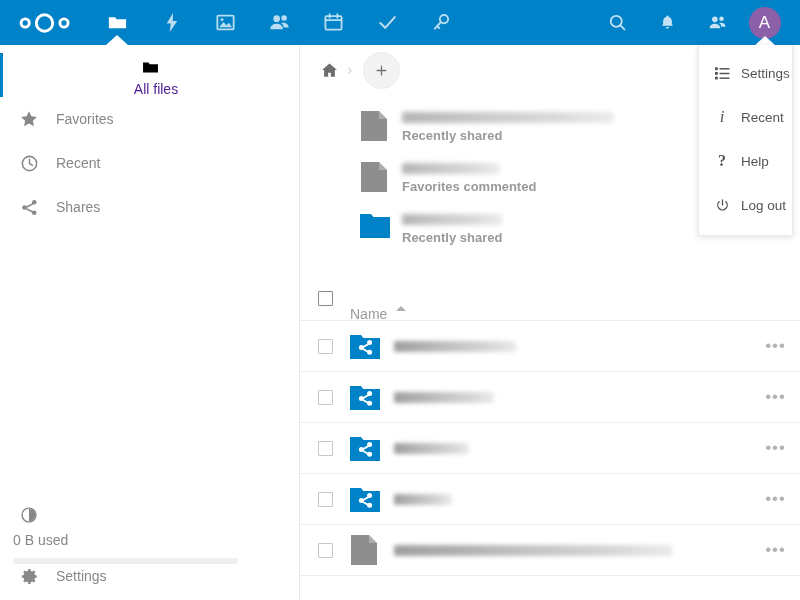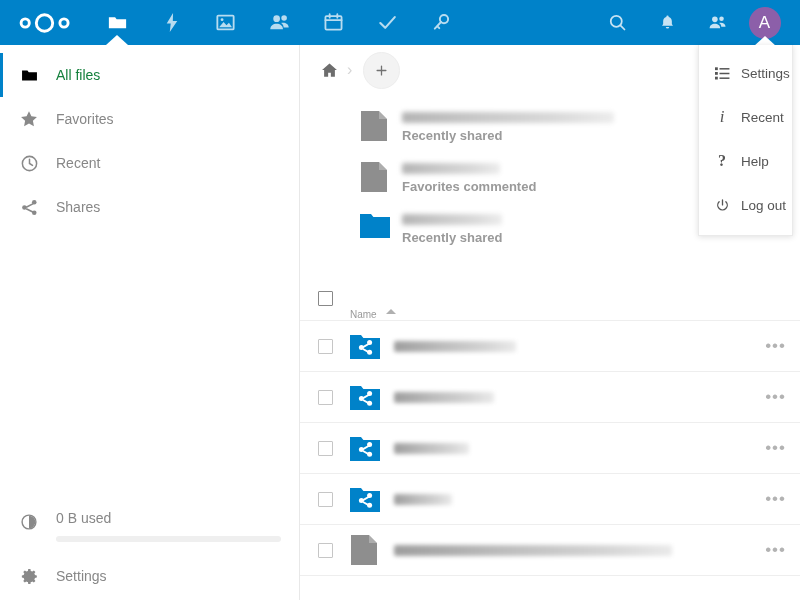--- a/index.html
+++ b/index.html
@@ -106,41 +106,42 @@
   .nav-top { padding-top: 8px; }
   .nav-row {
     position: relative;
     height: 44px;
     display: flex; align-items: center;
     padding-left: 13px;
     cursor: pointer;
     color: #878787;
     font-size: 14px;
   }
-  .nav-row.active { color: #15803d; }
+  .nav-row.active { color: #4c1d95; flex-direction: column; }
   .nav-row.active::before {
     content: "";
     position: absolute; left: 0; top: 0;
     width: 3px; height: 44px;
     background: #0082c9;
   }
   .nav-ico {
     width: 32px; height: 32px;
     display: flex; align-items: center; justify-content: center;
     margin-right: 11px;
     color: #898989;
   }
   .nav-row.active .nav-ico { color: #000; }
 
   .nav-bottom { position: absolute; bottom: 0; left: 0; width: 299px; padding-bottom: 2px; }
   .quota-row {
     position: relative;
     display: flex; align-items: flex-start;
     padding-left: 13px; height: 52px;
     cursor: pointer;
+    flex-direction: column;
   }
   .quota-body { padding-top: 8px; width: 228px; }
   .quota-label { color: #878787; font-size: 14px; }
   .quota-bar {
     margin-top: 10px;
     width: 225px; height: 6px;
     background: #efefef; border-radius: 3px;
     overflow: hidden;
   }
   .quota-fill { height: 6px; background: #0082c9; border-radius: 3px; }
@@ -193,21 +194,21 @@
     display: flex; align-items: center;
     border-bottom: 1px solid #eeeeee;
   }
   .cell-check { width: 50px; display: flex; align-items: center; justify-content: center; flex: 0 0 50px; }
   .chk {
     width: 15px; height: 15px;
     border: 1px solid #c6c6c6; background: #fff;
     border-radius: 1px; cursor: pointer;
   }
   .chk.dark { border-color: #888; }
-  .cell-name-head { font-size: 10px; color: #9a9a9a; display: flex; cursor: pointer; margin-top: 32px; }
+  .cell-name-head { font-size: 14px; color: #9a9a9a; display: flex; cursor: pointer; margin-top: 32px; }
   .sort-caret {
     width: 0; height: 0; margin-left: 9px;
     border-left: 5px solid transparent;
     border-right: 5px solid transparent;
     border-bottom: 5px solid #b0b0b0;
   }
   .file-row {
     height: 51px;
     display: flex; align-items: center;
     border-bottom: 1px solid #eeeeee;

